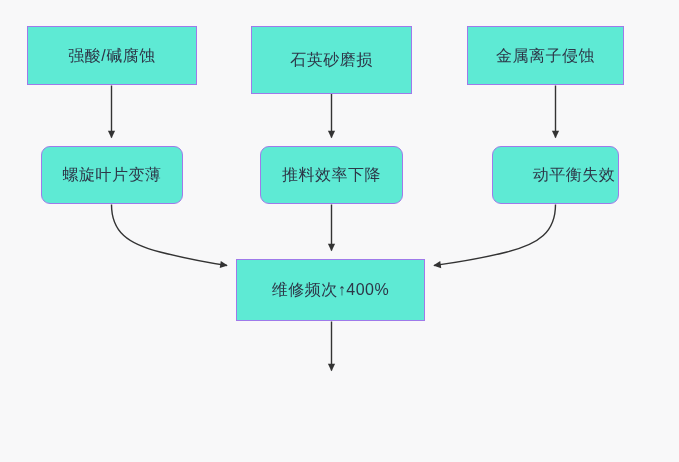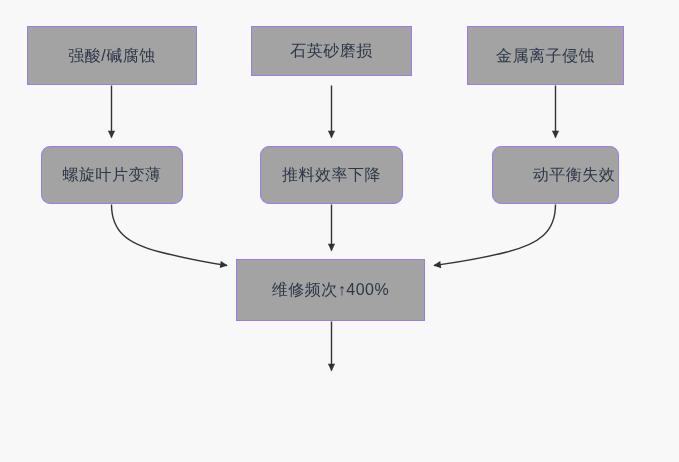--- a/index.html
+++ b/index.html
@@ -27,21 +27,21 @@
     width: 679px;
     height: 462px;
     pointer-events: none;
   }
   .node {
     position: absolute;
     box-sizing: border-box;
     display: flex;
     align-items: center;
     justify-content: center;
-    background: #a3a3a3;
+    background: #5eead4;
     border: 1.5px solid #9f7aea;
     color: #2d3748;
     font-size: 16px;
     line-height: 1.2;
     letter-spacing: 0.5px;
     white-space: nowrap;
     text-align: center;
   }
   .node.rounded {
     border-radius: 9px;
@@ -74,21 +74,21 @@
       <path d="M555.5,204.5 C555.5,232 539,244 507,252 C475,260 452,263 434,265.5" marker-end="url(#arrowhead)"></path>
 
       <path d="M331.5,321.5 L331.5,370.5" marker-end="url(#arrowhead)"></path>
     </g>
   </svg>
 
   <div class="node" style="left:27px; top:26px; width:170px; height:59px;">
     <span class="node-label">强酸/碱腐蚀</span>
   </div>
 
-  <div class="node" style="left:251px; top:26px; width:161px; height:50px;">
+  <div class="node" style="left:251px; top:26px; width:161px; height:68px;">
     <span class="node-label">石英砂磨损</span>
   </div>
 
   <div class="node" style="left:467px; top:26px; width:157px; height:59px;">
     <span class="node-label">金属离子侵蚀</span>
   </div>
 
   <div class="node rounded" style="left:41px; top:146px; width:142px; height:58px;text-align:center;">
     <span class="node-label">螺旋叶片变薄</span>
   </div>

